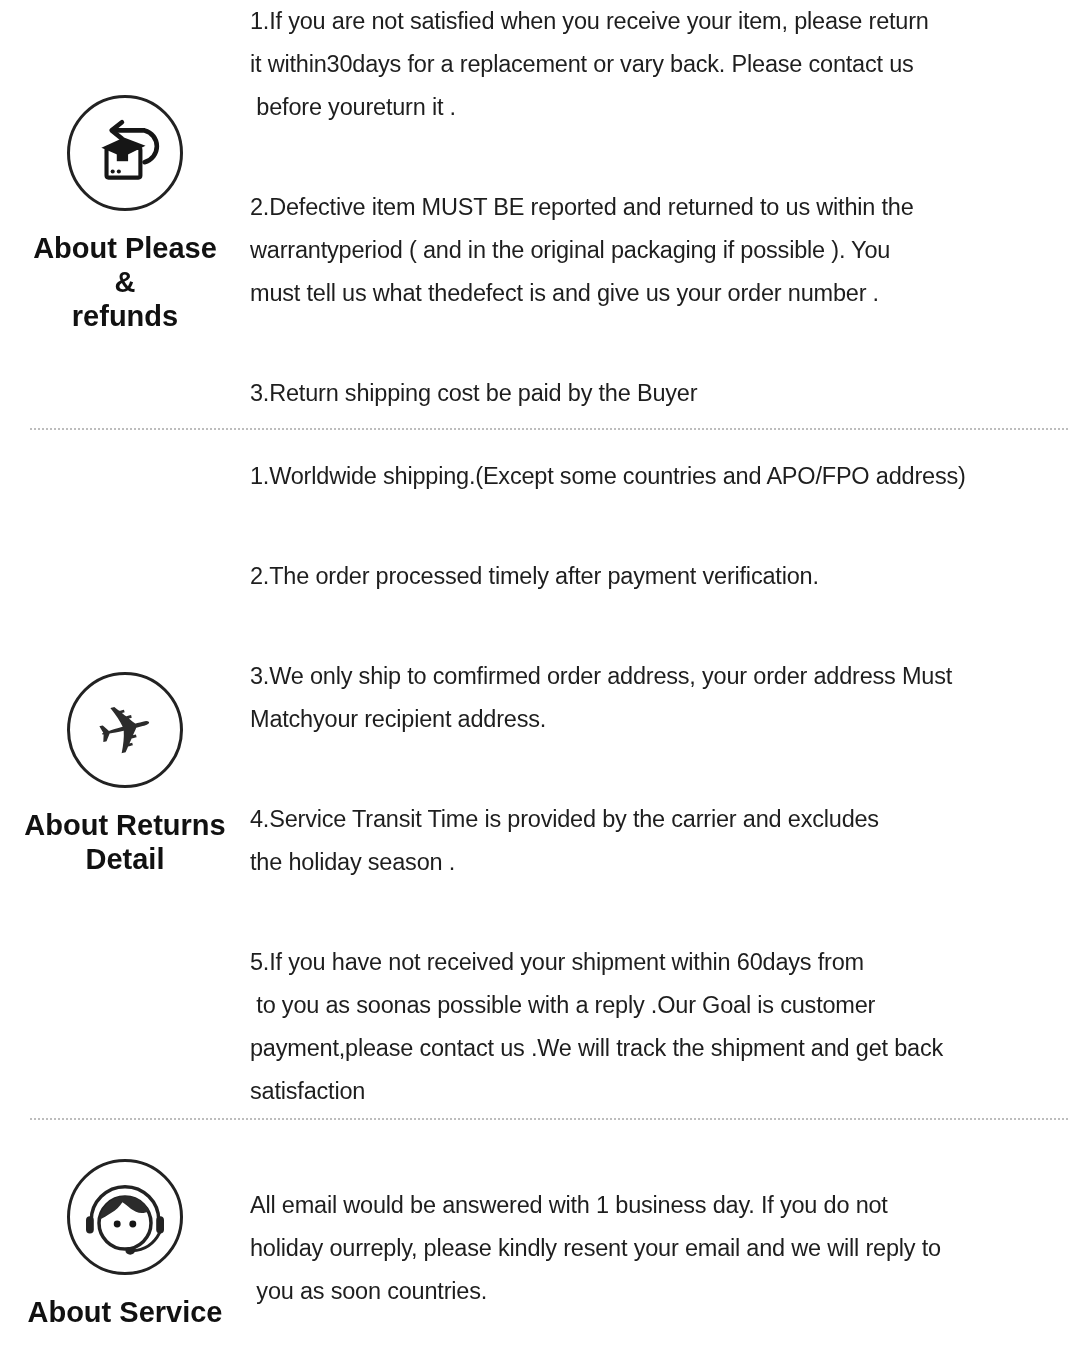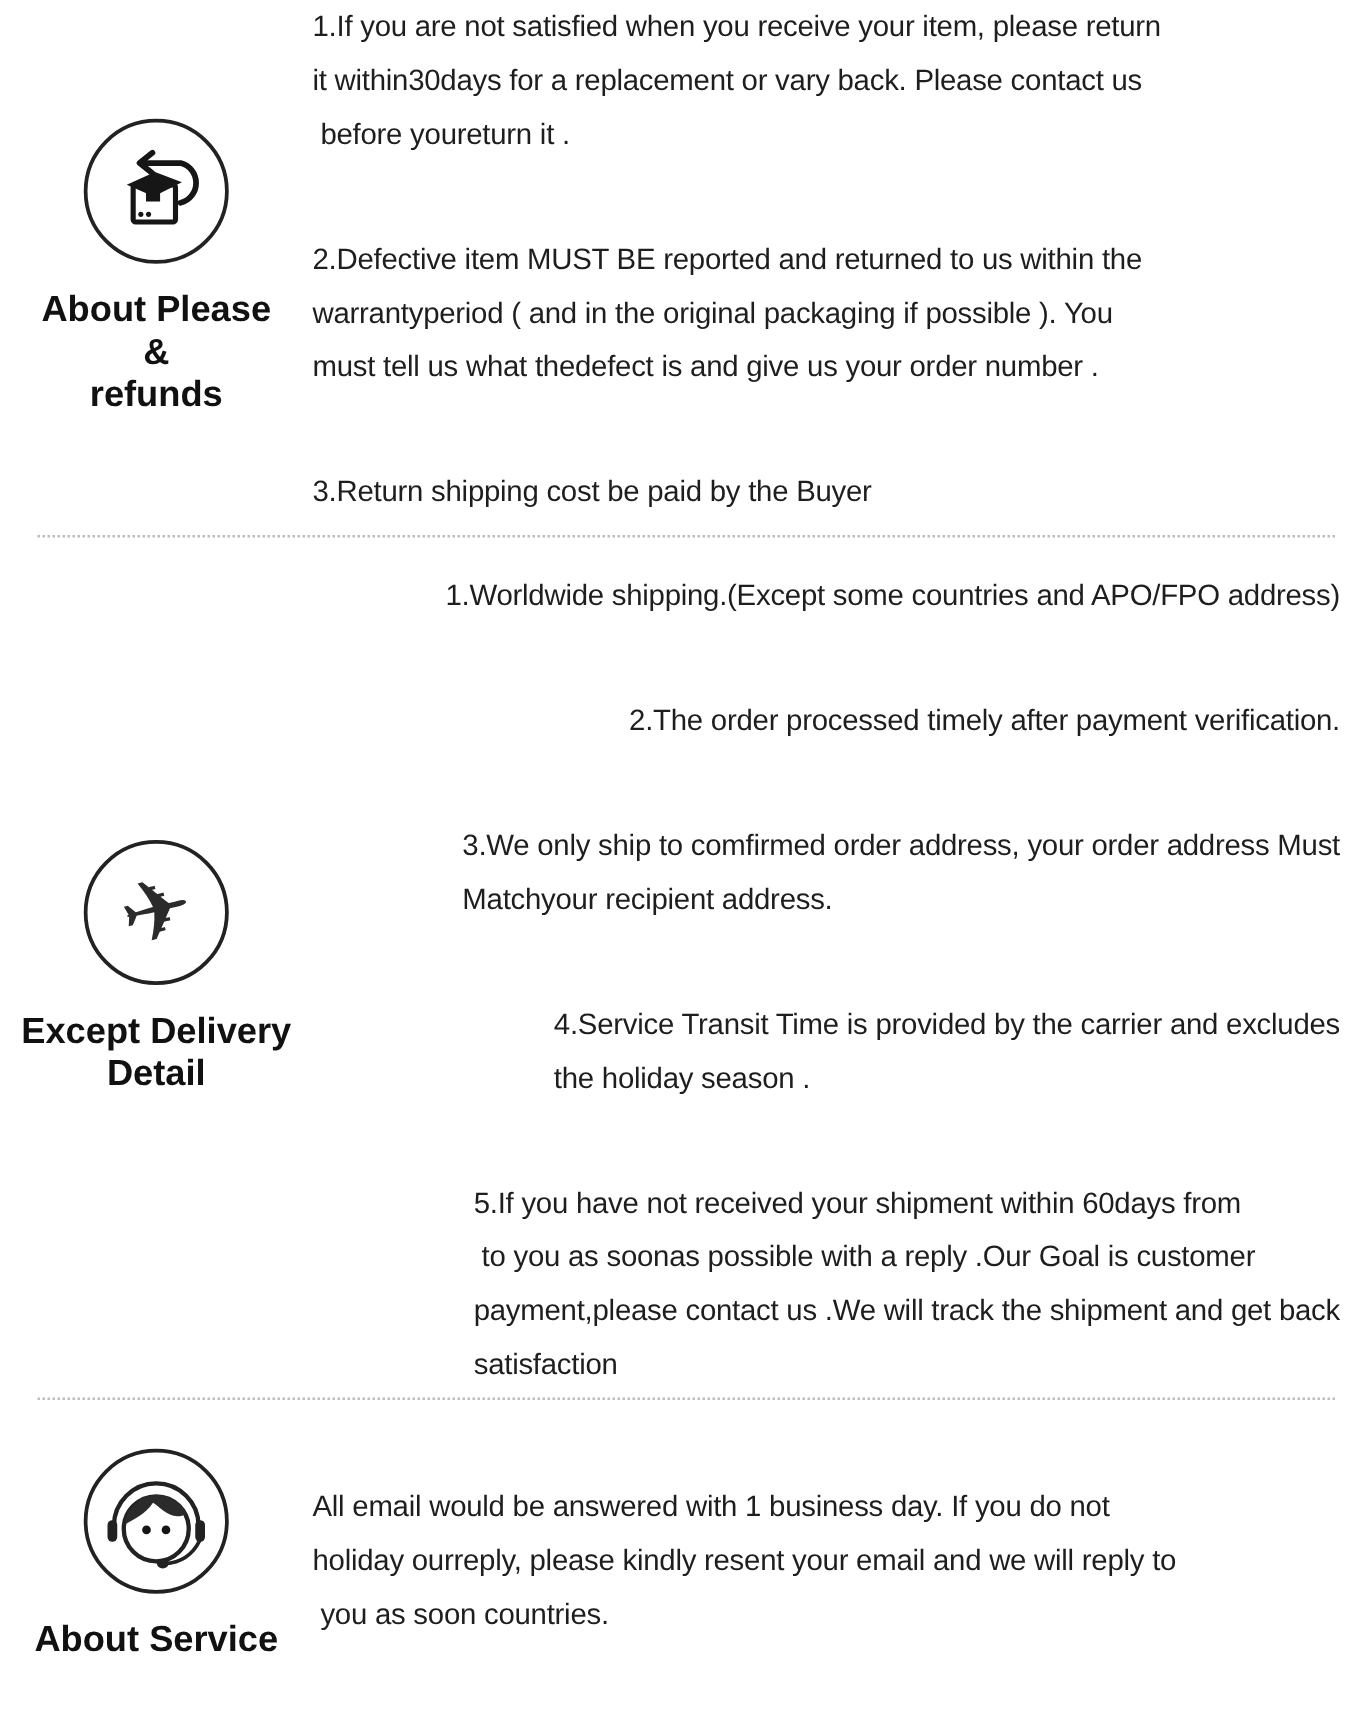--- a/index.html
+++ b/index.html
@@ -50,21 +50,21 @@
     text-align: center;
     letter-spacing: 0px;
   }
   .body {
     flex: 1 1 auto;
     display: flex;
     flex-direction: column;
     padding-right: 8px;
   }
   .body-returns  { padding-top: 0px; margin-top: -28px; }
-  .body-delivery { padding-top: 0px; margin-top: 6px; align-items: flex-end; }
+  .body-delivery { padding-top: 0px; margin-top: 6px; }
   .body-service  { margin-top: -6px; }
   .para { margin: 14px 0 43px 0; }
   .para:last-child { margin-bottom: 0; }
   .line {
     font-size: 23.5px;
     line-height: 43px;
     white-space: pre;
     letter-spacing: -0.2px;
     color: #1e1e1e;
   }
@@ -129,21 +129,21 @@
   </div>
 
   <hr class="divider">
 
   <div class="section section-delivery">
     <div class="side">
       <div class="icon-circle">
         <span class="plane-glyph">✈</span>
       </div>
       <div class="side-label">
-        <div>Except Delivery</div>
+        <div>About Returns</div>
         <div>Detail</div>
       </div>
     </div>
     <div class="body body-delivery">
       <div class="para">
         <div class="line">1.Worldwide shipping.(Except some countries and APO/FPO address)</div>
       </div>
       <div class="para">
         <div class="line">2.The order processed timely after payment verification.</div>
       </div>

